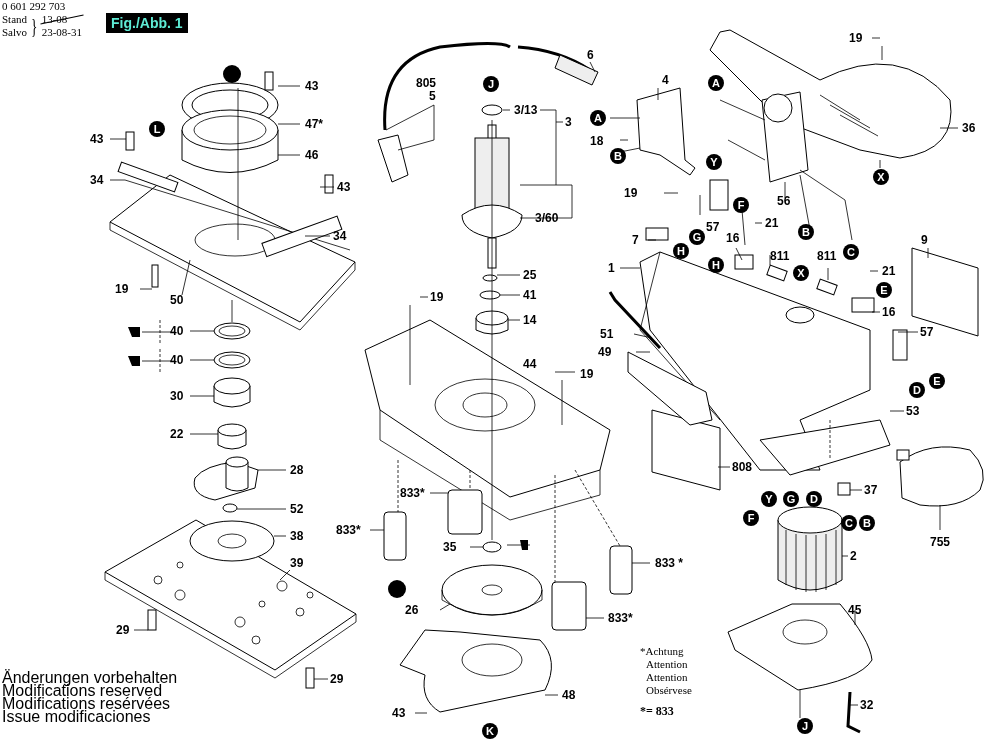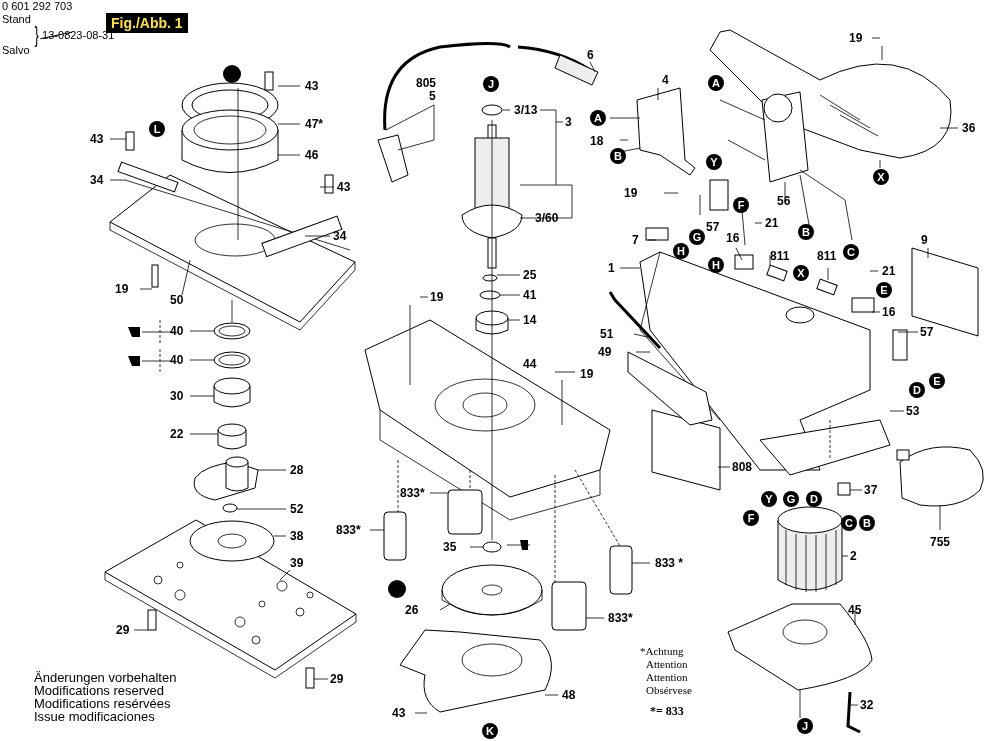--- a/index.html
+++ b/index.html
@@ -1,28 +1,28 @@
 <!DOCTYPE html>
 <html><head>
 <meta charset="utf-8">
 <style>
   html,body{margin:0;padding:0;background:#fff;}
   body{width:989px;height:741px;position:relative;overflow:hidden;font-family:"Liberation Sans",sans-serif;color:#000;}
-  .hdr{position:absolute;left:2px;top:0;font-size:11px;line-height:13px;}
+  .hdr{position:absolute;left:2px;top:0;font-size:11px;line-height:13px;font-family:Liberation Serif, serif;}
   .hdr .doc{display:block;}
   .hdr .row{display:flex;align-items:center;}
-  .hdr .lbl{display:flex;flex-direction:column;gap:18px;}
+  .hdr .lbl{display:flex;flex-direction:column;}
   .brace{font-size:22px;line-height:22px;margin:0 2px;transform:scaleX(0.6);}
-  .dates{display:flex;flex-direction:row;}
+  .dates{display:flex;flex-direction:column;}
   .strike{position:relative;}
   .strike:after{content:"";position:absolute;left:-2px;right:-2px;top:6px;border-top:1px solid #000;transform:rotate(-12deg);}
-  .fig{position:absolute;left:106px;top:13px;background:#000;color:#fde047;font-weight:bold;font-size:14px;padding:2px 5px;line-height:16px;}
-  .foot{position:absolute;left:2px;top:671px;font-size:13px;line-height:13px;margin-left:32px;}
+  .fig{position:absolute;left:106px;top:13px;background:#000;color:#5eead4;font-weight:bold;font-size:14px;padding:2px 5px;line-height:16px;}
+  .foot{position:absolute;left:2px;top:671px;font-size:16px;line-height:13px;}
   .note{position:absolute;left:640px;top:645px;font-size:11px;line-height:13px;font-family:Liberation Serif, serif;}
-  .note .eq{font-weight:bold;font-size:12px;margin-top:8px;display:block;margin-left:10px;}
+  .note .eq{font-weight:bold;font-size:12px;margin-top:8px;display:block;}
   svg{position:absolute;left:0;top:0;}
   svg text.c{font-family:"Liberation Sans",sans-serif;font-weight:bold;font-size:12px;fill:#000;}
   svg text.m{font-family:"Liberation Sans",sans-serif;font-weight:bold;font-size:11px;fill:#fff;text-anchor:middle;dominant-baseline:central;}
   .p{fill:#fff;stroke:#000;stroke-width:1;}
   .g{fill:#eee;stroke:#000;stroke-width:1;}
   .l{fill:none;stroke:#000;stroke-width:0.8;}
   .d{fill:none;stroke:#000;stroke-width:0.8;stroke-dasharray:3 2;}
 </style>
 </head>
 <body>

